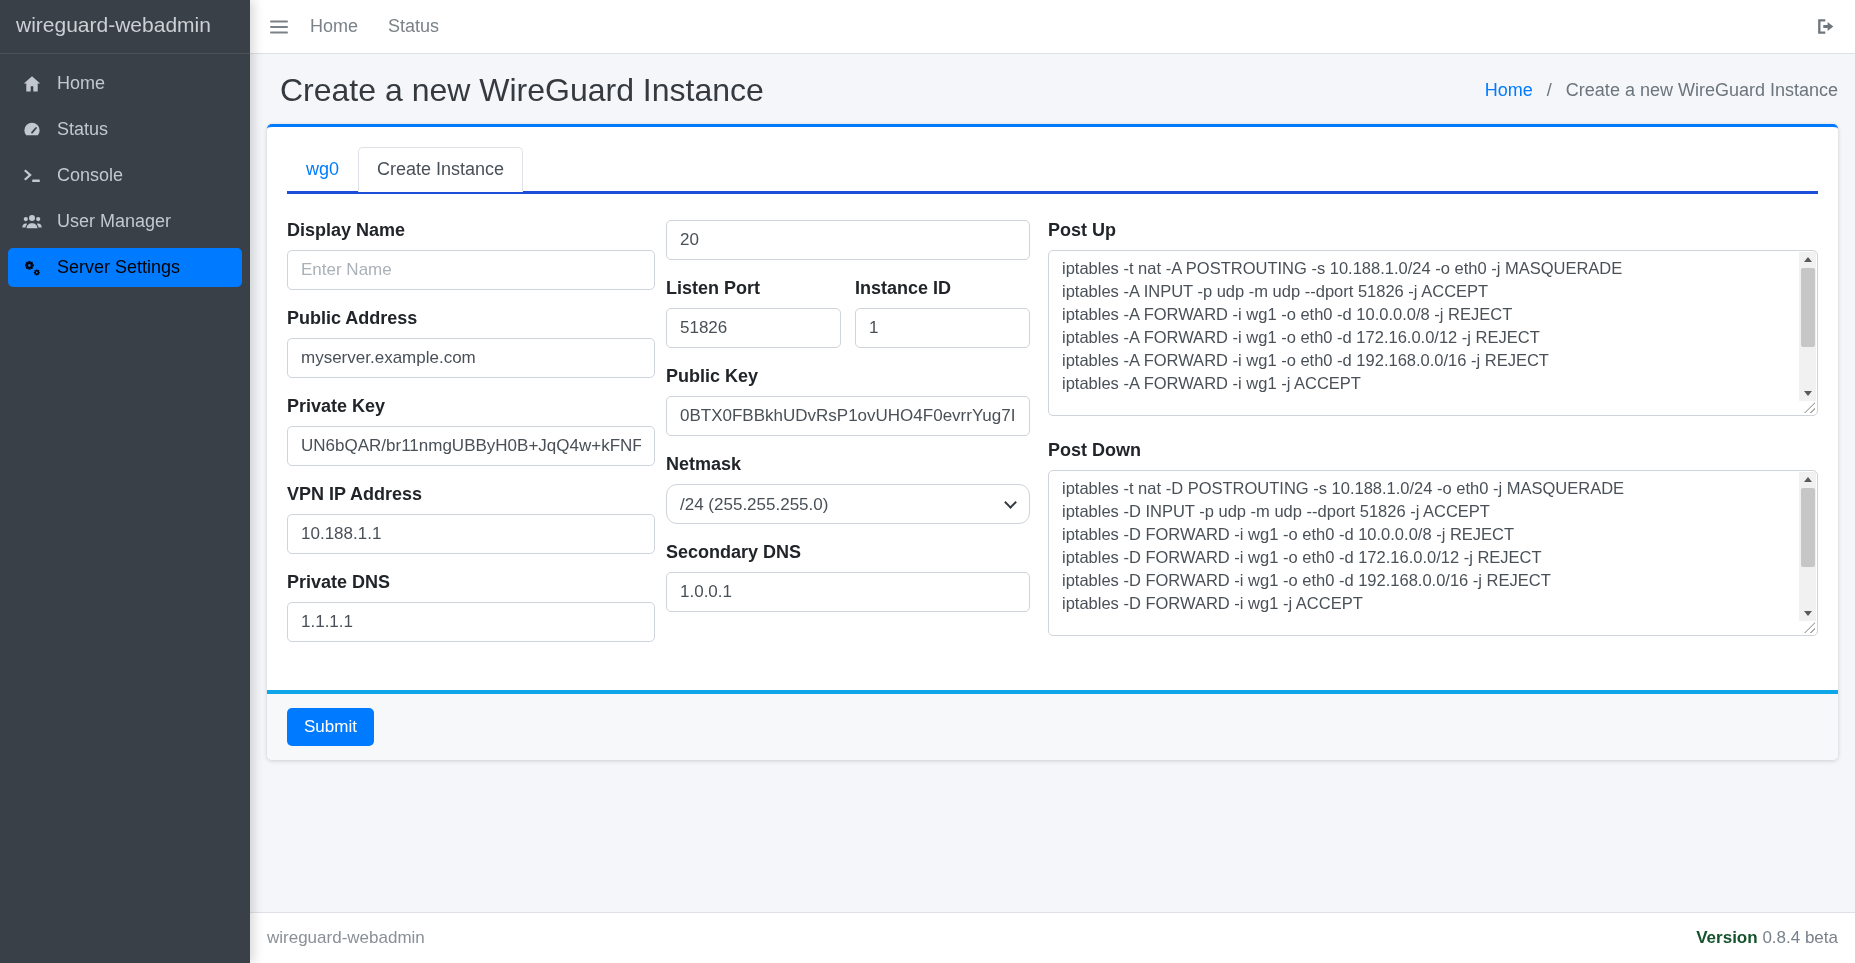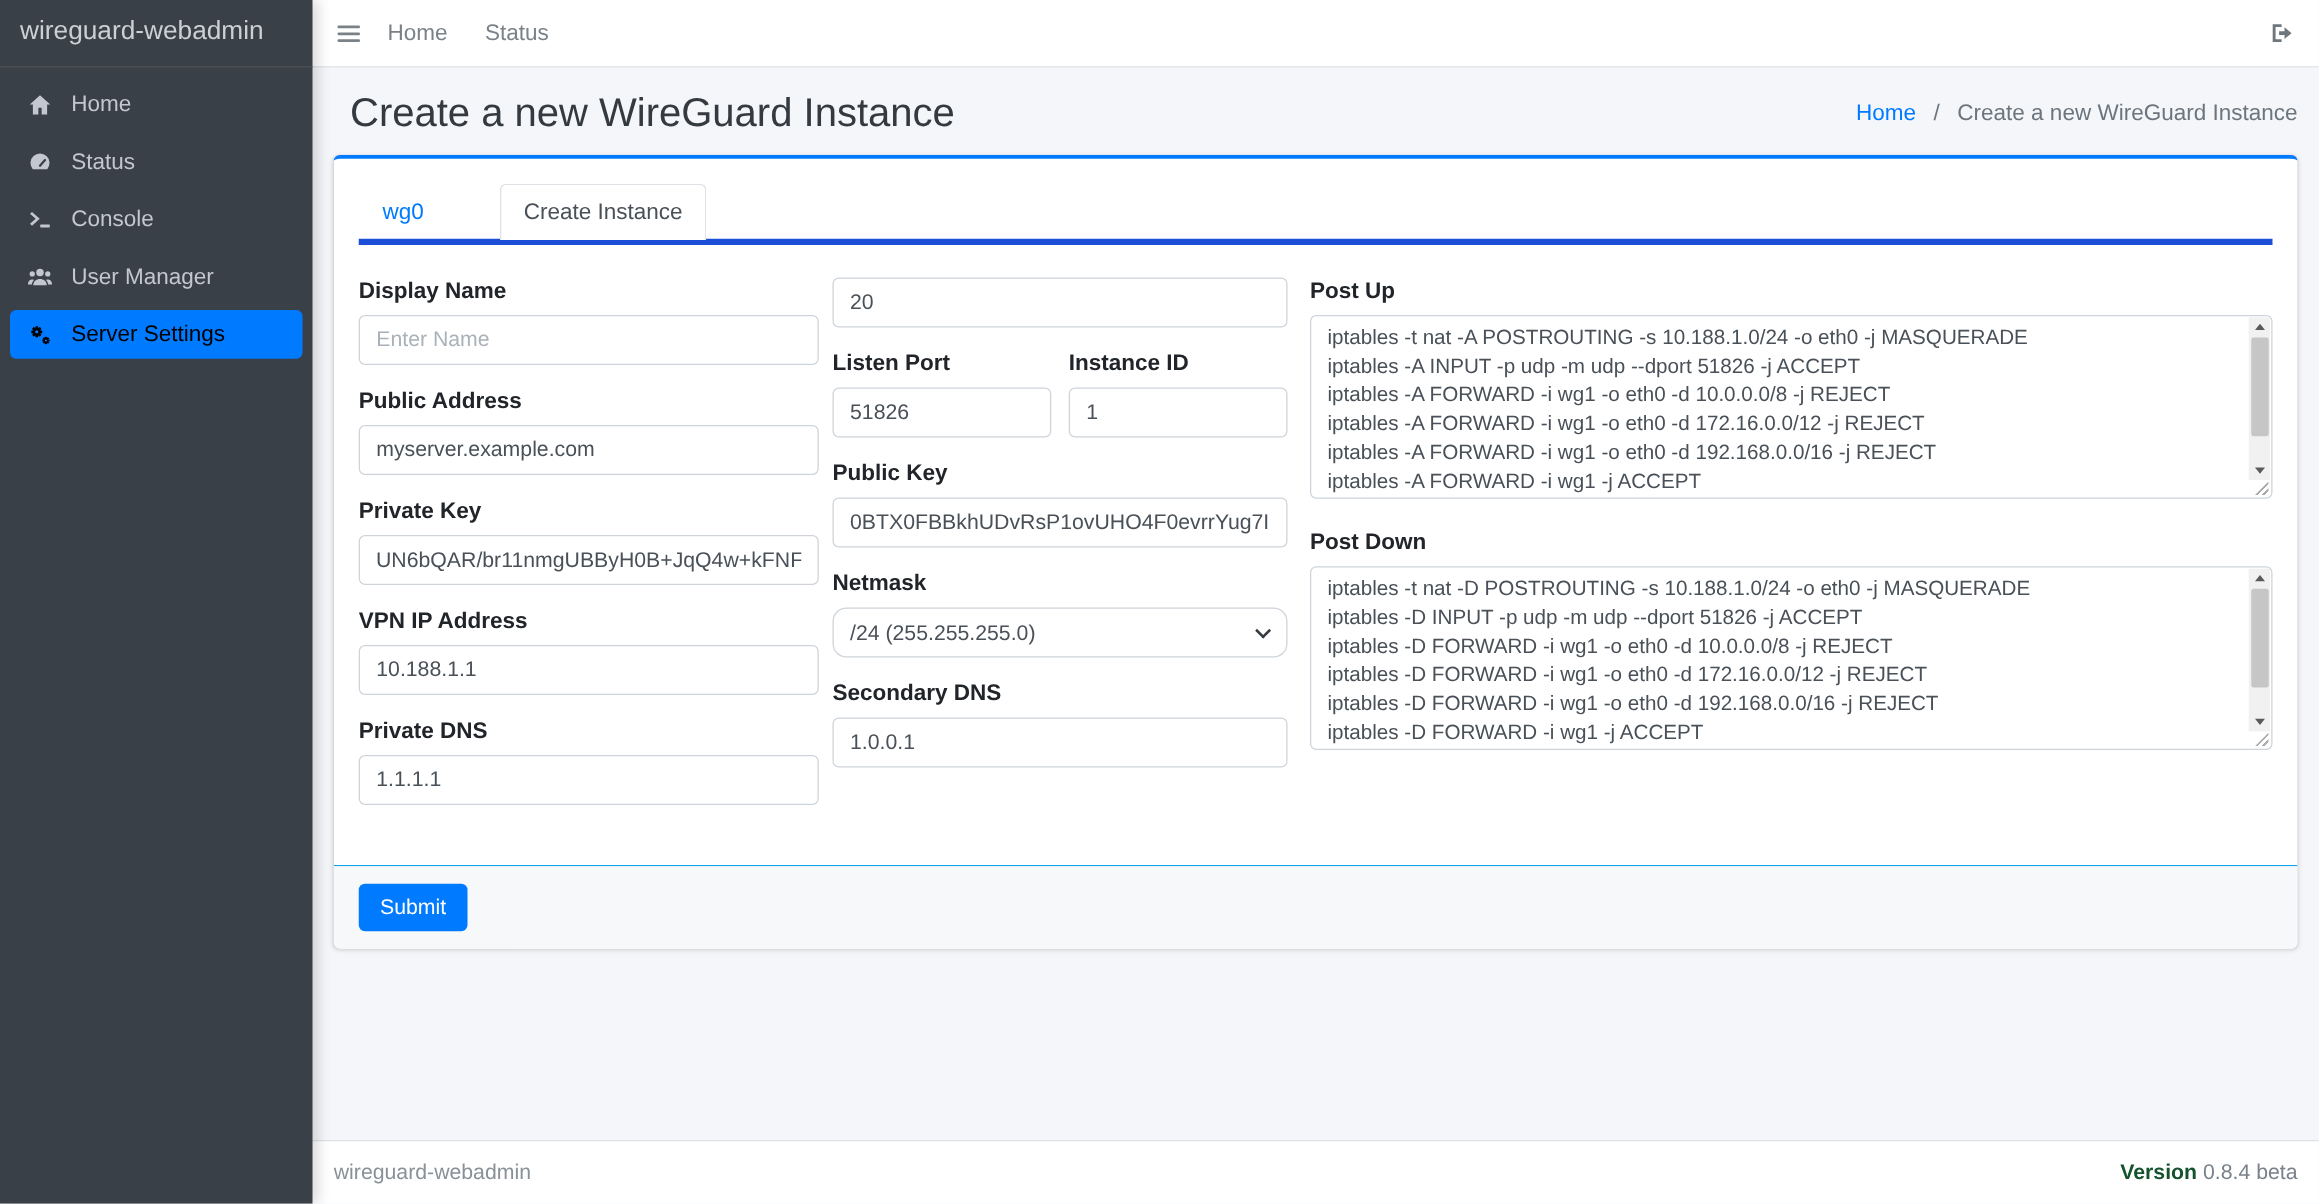--- a/index.html
+++ b/index.html
@@ -45,21 +45,21 @@
   .breadcrumb { font-size:18px; }
   .bc-home { color:#007bff; cursor:pointer; }
   .bc-sep { color:#6c757d; margin:0 9px; }
   .bc-current { color:#6c757d; }
   
   .card {
     margin:0 17px; background:#fff; border-top:3px solid #007bff; border-radius:5px;
     box-shadow:0 1px 4px rgba(0,0,0,.16), 0 0 1px rgba(0,0,0,.1);
   }
   .card-body { padding:20px 20px 14px 20px; }
-  .tabs { display:flex; border-bottom:5px solid #1d4ed8;gap:42px; }
+  .tabs { display:flex; border-bottom:3px solid #1d4ed8; }
   .tab {
     padding:11px 18px; font-size:18px; cursor:pointer; margin-bottom:-1px;
     border:1px solid transparent; border-radius:5px 5px 0 0;
   }
   .tab-link { color:#007bff; }
   .tab.active { background:#fff; border-color:#dee2e6 #dee2e6 #fff; color:#495057; }
   
   .form-area { display:flex; padding-top:26px; }
   .col1 { width:368px; flex:0 0 368px; margin-right:11px; }
   .col2 { width:364px; flex:0 0 364px; margin-right:18px; }
@@ -75,21 +75,21 @@
   .inline-row .half { flex:1; }
   .inline-row .half:first-child { margin-right:14px; }
   .select-wrap { position:relative; }
   select.form-control { appearance:none; -webkit-appearance:none; padding-right:34px;border-radius:11px; }
   .chev {
     position:absolute; right:15px; top:14px; width:9px; height:9px; pointer-events:none;
     border-left:2px solid #343a40; border-bottom:2px solid #343a40; transform:rotate(-45deg);
   }
   
   .fake-textarea {
-    position:relative; height:147px; border:1px solid #ced4da; border-radius:5px;
+    position:relative; height:166px; border:1px solid #ced4da; border-radius:5px;
     background:#fff; overflow:hidden;padding-left:19px;
   }
   .ta-text {
     position:absolute; inset:1px 24px 1px 0; padding:5px 0 0 13px; white-space:pre; overflow:hidden;
     font-family:"Liberation Sans","DejaVu Sans",sans-serif; font-size:16.5px; line-height:23px; color:#495057;
   }
   .sb { position:absolute; top:1px; right:1px; bottom:14px; width:17px; background:#f1f1f1; }
   .sb-btn { position:absolute; left:0; width:17px; height:15px; background:#f1f1f1; cursor:pointer; }
   .sb-btn.up { top:0; } .sb-btn.down { bottom:0; }
   .sb-btn.up::after, .sb-btn.down::after {
@@ -98,21 +98,21 @@
   .sb-btn.up::after { top:5px; border-bottom:5px solid #5a5a5a; }
   .sb-btn.down::after { bottom:5px; border-top:5px solid #5a5a5a; }
   .sb-thumb { position:absolute; left:1.5px; top:16px; width:14px; height:79px; background:#c6c6c6; border-radius:2px; cursor:grab; }
   .grip {
     position:absolute; right:2px; bottom:2px; width:11px; height:11px; cursor:nwse-resize;
     background:repeating-linear-gradient(-45deg, transparent 0 2.5px, #a9a9a9 2.5px 4px);
     clip-path:polygon(100% 0, 100% 100%, 0 100%);
   }
   
   .card-footer {
-    margin-top:16px; background:#f7f8f9; border-top:1px solid #0ea5e9;
+    margin-top:16px; background:#f7f8f9; border-top:4px solid #0ea5e9;
     padding:14px 20px; border-radius:0 0 5px 5px;
   }
   .btn-submit {
     background:#007bff; color:#fff; border:none; border-radius:5px;
     font-size:17px; padding:9px 17px; cursor:pointer;
     font-family:"Liberation Sans","DejaVu Sans",sans-serif;
   }
   
   .main-footer {
     margin-top:auto; background:#fff; border-top:1px solid #dee2e6;

